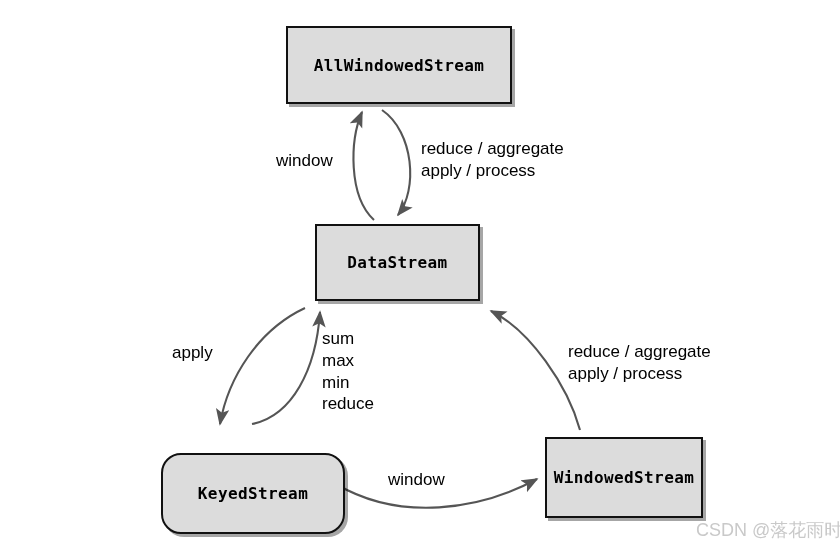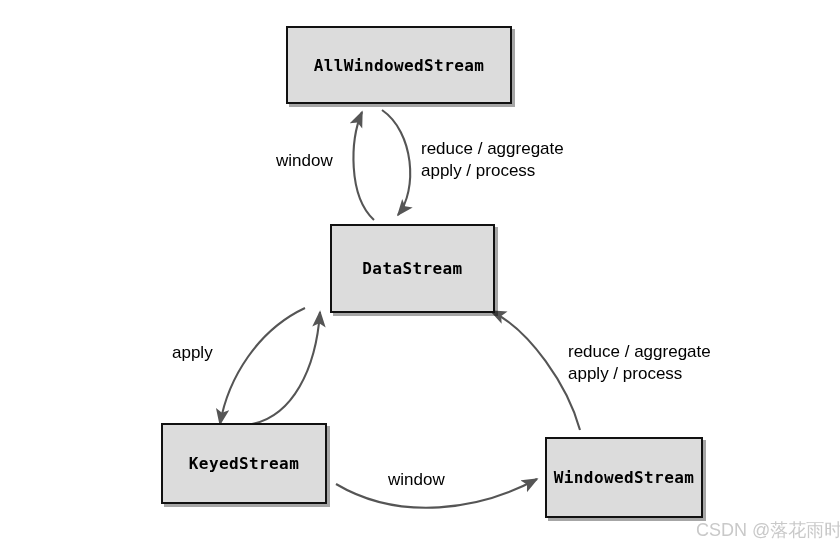--- a/index.html
+++ b/index.html
@@ -82,39 +82,43 @@
 
     <path d="M336,484 C400,522 480,510 537,479" fill="none" stroke="#555555" stroke-width="2.1" marker-end="url(#arrowhead)"></path>
 
     <path d="M580,430 C568,386 530,330 491,311" fill="none" stroke="#555555" stroke-width="2.1" marker-end="url(#arrowhead)"></path>
   </svg>
 
   <div class="node" style="left:286px; top:26px; width:226px; height:78px;">
     <span class="node-label">AllWindowedStream</span>
   </div>
 
-  <div class="node" style="left:315px; top:224px; width:165px; height:89px;margin-left:15px;">
+  <div class="node" style="left:315px; top:224px; width:165px; height:77px;">
     <span class="node-label">DataStream</span>
   </div>
 
-  <div class="node" style="left:161px; top:423px; width:166px; height:81px;">
+  <div class="node" style="left:161px; top:453px; width:184px; height:81px;border-radius:20px;">
     <span class="node-label">KeyedStream</span>
   </div>
 
   <div class="node" style="left:545px; top:437px; width:158px; height:81px;">
     <span class="node-label">WindowedStream</span>
   </div>
 
   <div class="edge-label" style="left:276px; top:150px; text-align:right;">window</div>
 
   <div class="edge-label" style="left:421px; top:138px;">reduce / aggregate
 apply / process</div>
 
   <div class="edge-label" style="left:172px; top:342px;">apply</div>
 
+  <div class="edge-label" style="left:322px; top:328px;">sum
+max
+min
+reduce</div>
 
   <div class="edge-label" style="left:388px; top:469px;">window</div>
 
   <div class="edge-label" style="left:568px; top:341px;">reduce / aggregate
 apply / process</div>
 
   <div class="watermark" style="left:696px; top:518px;">CSDN @落花雨时</div>
 
 </div>
 

